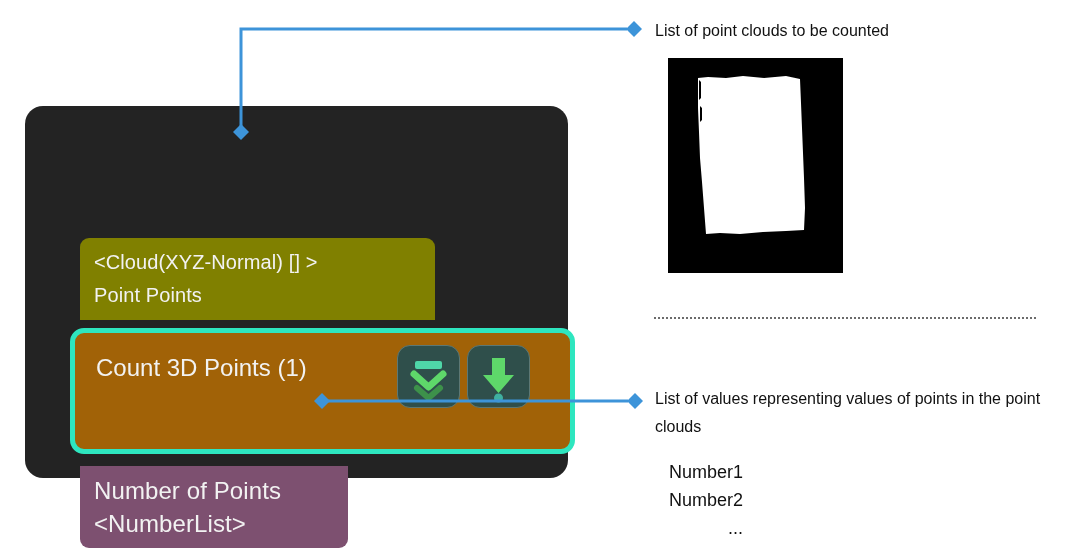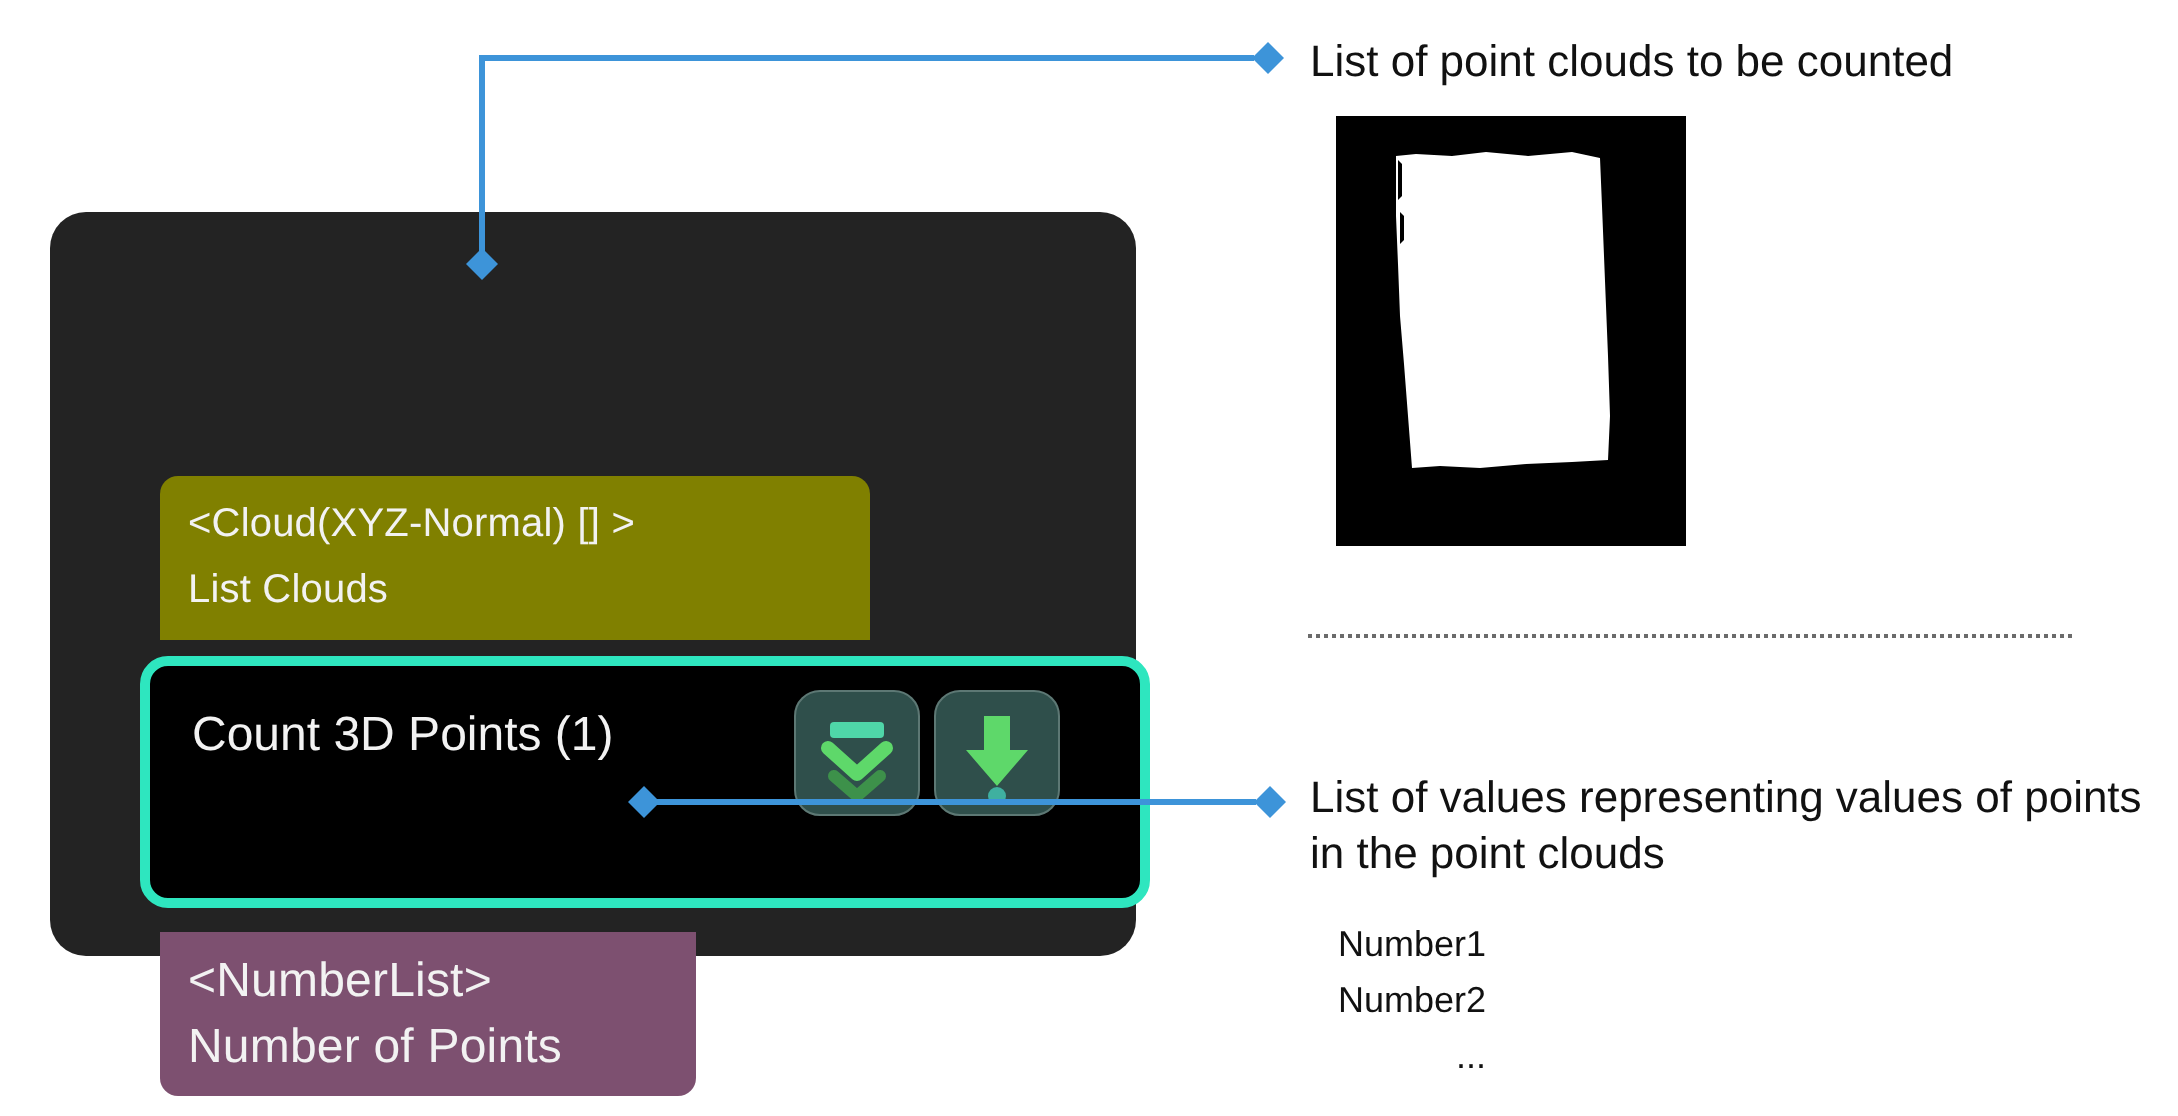--- a/index.html
+++ b/index.html
@@ -49,21 +49,21 @@
 
   
   #operator-block {
     position: absolute;
     left: 45px;
     top: 222px;
     width: 505px;
     height: 126px;
     border: 5px solid #2ee6bf;
     border-radius: 14px;
-    background: #000000;
+    background: #a16207;
     box-sizing: border-box;
   }
   #operator-label {
     position: absolute;
     left: 21px;
     top: 20px;
     color: #f2f2f2;
     font-size: 24px;
     line-height: 30px;
     white-space: nowrap;
@@ -108,21 +108,21 @@
     top: 0;
     width: 1089px;
     height: 558px;
     pointer-events: none;
   }
 
   
   .annotation {
     position: absolute;
     color: #111111;
-    font-size: 22px;
+    font-size: 16px;
     line-height: 28px;
   }
   #annotation-top  { left: 655px; top: 17px;  width: 420px; }
   #annotation-bot  { left: 655px; top: 385px; width: 420px; }
 
   
   #cloud-preview {
     position: absolute;
     left: 668px;
     top: 58px;
@@ -153,21 +153,21 @@
   }
   #number-list div { white-space: nowrap; text-align: right; }
 </style>
 </head>
 <body>
 
 <div id="node-card">
 
   <div id="input-port">
     <div class="port-line">&lt;Cloud(XYZ-Normal) [] &gt;</div>
-    <div class="port-line">List Clouds</div>
+    <div class="port-line">Point Points</div>
   </div>
 
   <div id="operator-block">
     <div id="operator-label">Count 3D Points (1)</div>
 
     <div class="op-btn" id="op-btn-collapse">
       <svg width="61" height="61" viewBox="0 0 61 61">
         <rect x="17" y="15" width="27" height="8" rx="2" fill="#4fd6a8"></rect>
         <path d="M16 28 L30.5 41 L45 28" fill="none" stroke="#5ed86a" stroke-width="7" stroke-linecap="round" stroke-linejoin="round"></path>
         <path d="M19 42 L30.5 52 L42 42" fill="none" stroke="#3f9c4a" stroke-width="6" stroke-linecap="round" stroke-linejoin="round" opacity="0.85"></path>
@@ -176,22 +176,22 @@
 
     <div class="op-btn" id="op-btn-graft">
       <svg width="61" height="61" viewBox="0 0 61 61">
         <path d="M24 12 h13 v17 h9 L30.5 47 L15 29 h9 z" fill="#5ed86a"></path>
         <circle cx="30.5" cy="52" r="4.5" fill="#3fb0a0"></circle>
       </svg>
     </div>
   </div>
 
   <div id="output-port">
+    <div class="port-line">Number of Points</div>
     <div class="port-line">&lt;NumberList&gt;</div>
-    <div class="port-line">Number of Points</div>
   </div>
 </div>
 
 <svg id="connectors">
 
   <g>
     <path d="M241 132 L241 29 L627 29" fill="none" stroke="#3d94d9" stroke-width="3"></path>
     <path d="M241 124 L249 132 L241 140 L233 132 Z" fill="#3d94d9"></path>
     <path d="M634 21 L642 29 L634 37 L626 29 Z" fill="#3d94d9"></path>
   </g>

